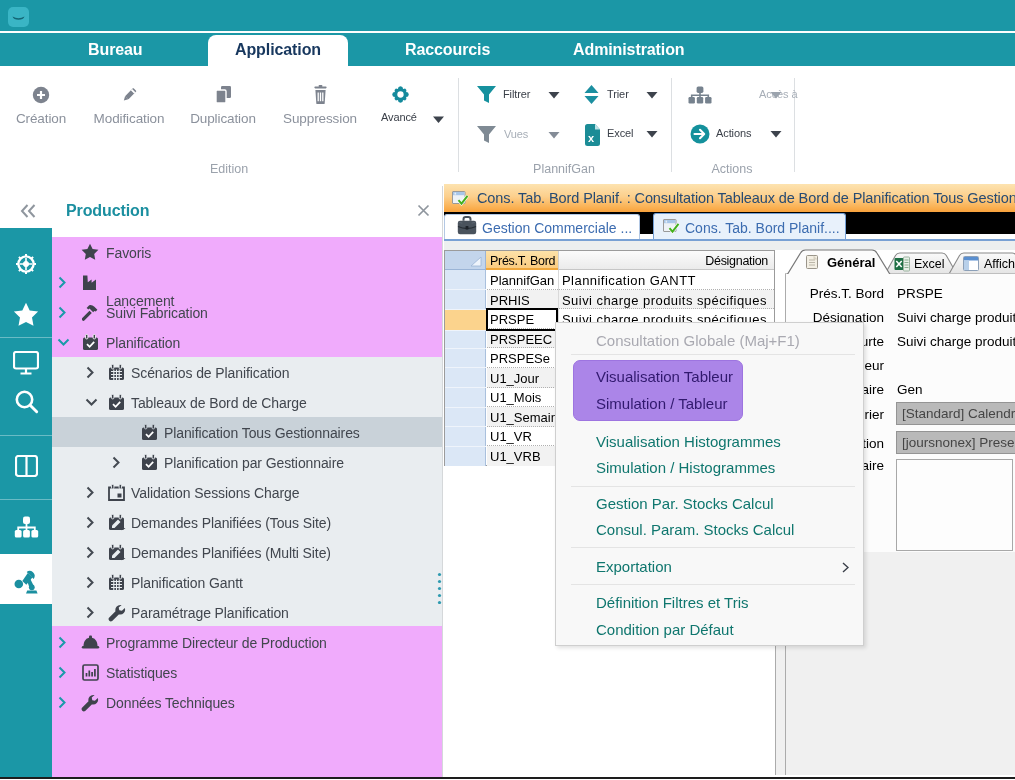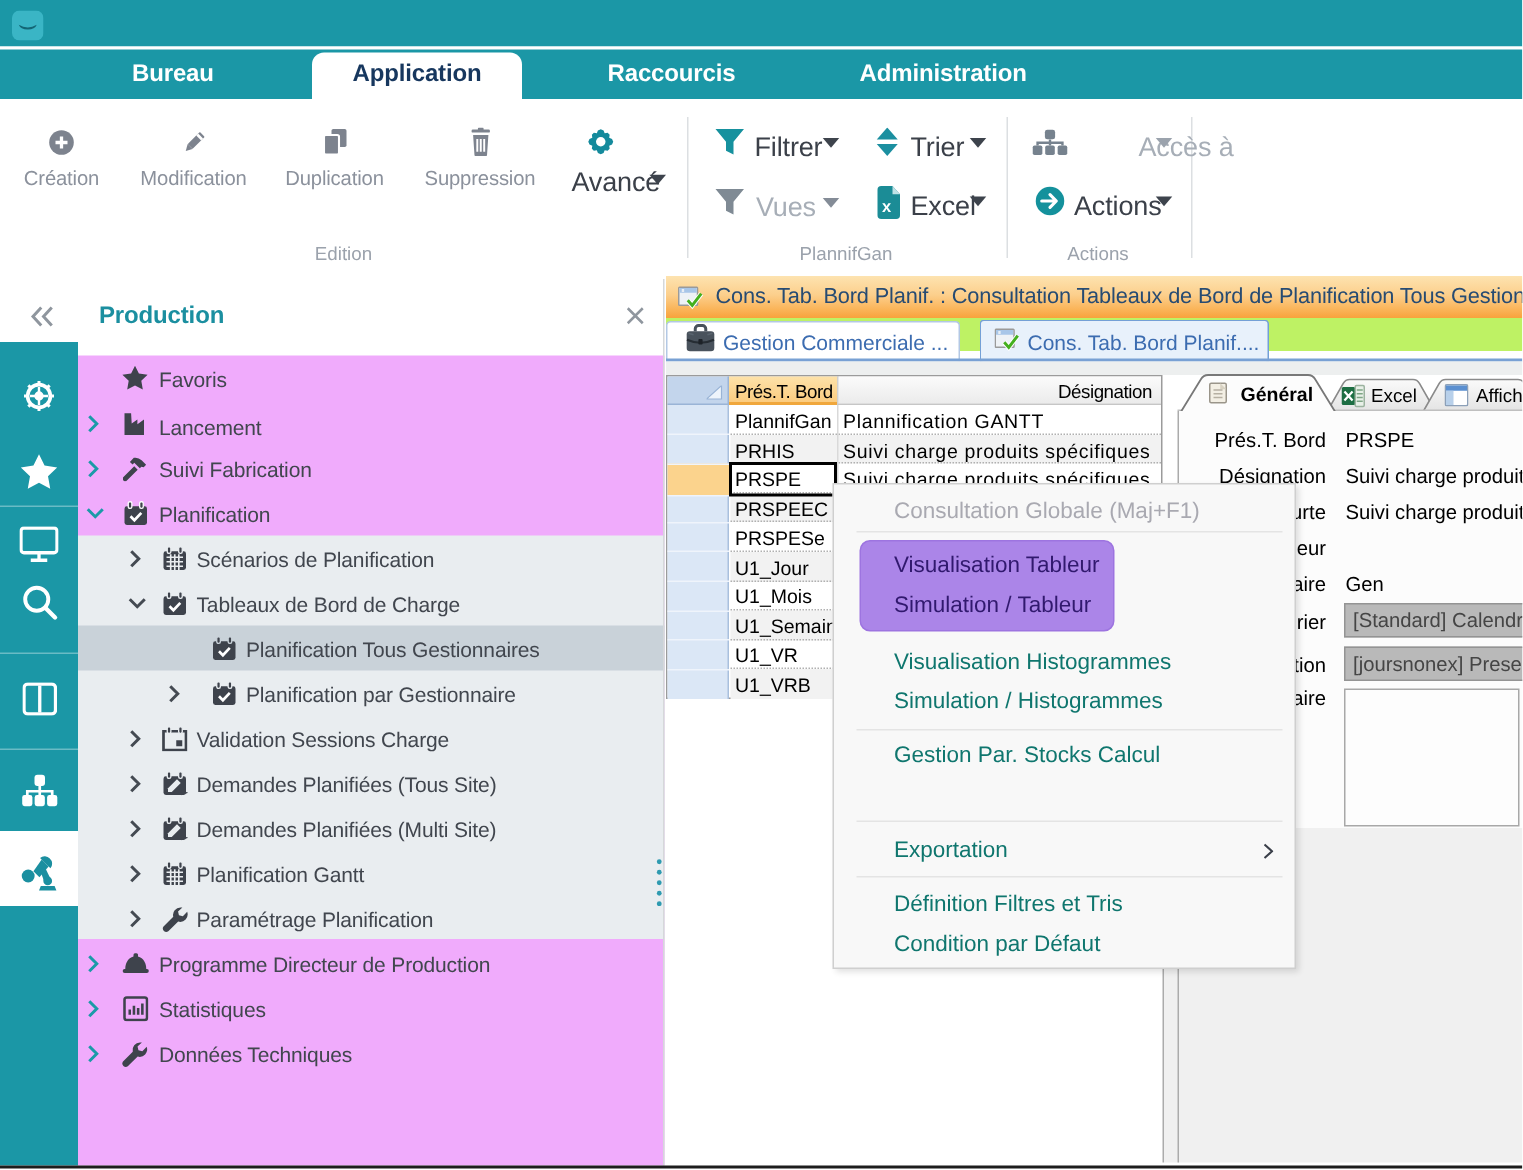--- a/index.html
+++ b/index.html
@@ -14,41 +14,41 @@
   #menubar { left:0; top:33px; width:1015px; height:33px; background:#1b97a6; }
   .menutab { top:41px; font-size:16px; font-weight:bold; color:#fff; letter-spacing:-0.1px; }
   #apptab { left:208px; top:35px; width:140px; height:31px; background:#fff; border-radius:8px 8px 0 0; }
   #apptab span { display:block; text-align:center; margin-top:6px; font-size:16px; font-weight:bold; color:#17375e; letter-spacing:-0.1px; }
 
   
   #ribbon { left:0; top:66px; width:1015px; height:120px; background:#fff; }
   .rsep { position:absolute; top:12px; width:1px; height:94px; background:#dcdfe2; }
   .rbtn-label { position:absolute; top:45px; width:120px; text-align:center; font-size:13.5px; color:#8b919c; letter-spacing:-0.1px; }
   .rgroup { position:absolute; top:96px; width:140px; text-align:center; font-size:12.5px; color:#9ba2ac; }
-  .hlabel { position:absolute; font-size:18px; color:#3b4049; letter-spacing:-0.1px; }
+  .hlabel { position:absolute; font-size:11px; color:#3b4049; letter-spacing:-0.1px; }
   .hlabel.dis { color:#a7aeb7; }
 
   
   #sidebar { left:0; top:228px; width:52px; height:549px; background:#1b97a6; }
   .sbsep { position:absolute; left:0; width:52px; height:1px; background:rgba(255,255,255,0.35); }
   #sbtile { position:absolute; left:0; top:326px; width:52px; height:50px; background:#fff; }
 
   
   #navhead { left:52px; top:186px; width:391px; height:51px; background:#fff; }
   #navpanel { left:52px; top:237px; width:391px; height:540px; background:#f0abfc; }
   #navborder { left:442px; top:186px; width:1px; height:591px; background:#d5d8da; }
   .navtext { position:absolute; top:7px; font-size:14px; color:#41464e; letter-spacing:-0.1px; }
   #subblock { position:absolute; left:0; top:120px; width:391px; height:269px; background:#e9edf0; }
   #selrow { position:absolute; left:0; top:180px; width:391px; height:30px; background:#c9d2d9; }
 
   
   #titlebar { left:444px; top:184px; width:571px; height:28px;
     background:linear-gradient(180deg,#fde3b0 0%,#fccf8c 45%,#fab255 82%,#f8a23c 100%); }
   #titletext { position:absolute; left:33px; top:6px; font-size:14.5px; color:#274b72; white-space:nowrap; letter-spacing:-0.1px; }
-  #tabstrip { left:444px; top:212px; width:571px; height:22px; background:#bef264;padding-left:16px; }
+  #tabstrip { left:444px; top:212px; width:571px; height:22px; background:#000000;padding-left:16px; }
   #tabline { left:444px; top:239px; width:571px; height:2px; background:#79a1d4; }
   #graystrip { left:444px; top:241px; width:571px; height:9px; background:#edefef; }
   .doctab { position:absolute; font-size:14px; color:#3c6cb0; }
 
   
   #tbl { left:444px; top:250px; width:331px; height:216px; border:1px solid #9b9b9b; background:#fff; }
   .cell { position:absolute; font-size:13px; color:#000; white-space:nowrap; }
   .dcell { position:absolute; font-size:13px; letter-spacing:0.45px; color:#000; white-space:nowrap; }
   .hcell { position:absolute; font-size:12.5px; letter-spacing:-0.3px; color:#000; white-space:nowrap; }
 
@@ -236,21 +236,21 @@
     <svg class="abs" style="left:29px;top:6px" width="18" height="18" viewBox="0 0 18 18">
         <path d="M9 0.8l2.6 5.2 5.8.8-4.2 4.1 1 5.8L9 14l-5.2 2.7 1-5.8L0.6 6.8l5.8-.8z" fill="#3e434c"></path>
       </svg>
     <div class="navtext" style="left:54px;top:8px;">Favoris</div>
     <svg class="abs" style="left:6px;top:39px" width="9" height="13" viewBox="0 0 9 13">
         <path d="M1.5 1.5l5 5-5 5" stroke="#1a9aa8" stroke-width="2" fill="none"></path>
       </svg>
     <svg class="abs" style="left:30px;top:37px" width="17" height="17" viewBox="0 0 17 17">
         <path d="M1 16V1.5h4.4l.4 6.8 3.8-2.7v3.2l4.4-3.2V16z" fill="#3e434c"></path>
       </svg>
-    <div class="navtext" style="left:54px;top:40px;">Lancement</div>
+    <div class="navtext" style="left:54px;top:56px;">Lancement</div>
     <svg class="abs" style="left:6px;top:69px" width="9" height="13" viewBox="0 0 9 13">
         <path d="M1.5 1.5l5 5-5 5" stroke="#1a9aa8" stroke-width="2" fill="none"></path>
       </svg>
     <svg class="abs" style="left:30px;top:67px" width="17" height="17" viewBox="0 0 17 17">
         <path d="M7.2 1.2a6 6 0 0 1 5.2 1.6l3 3-1.6 1.7-1.5-.4-1.1 1.1-3.7-3.7-1.1 1.1L4.6 4z" fill="#3e434c"></path>
         <path d="M7.5 6.8l2.3 2.3-7.2 7.2a1.6 1.6 0 0 1-2.3-2.3z" fill="#3e434c"></path>
       </svg>
     <div class="navtext" style="left:54px;top:68px;">Suivi Fabrication</div>
     <svg class="abs" style="left:5px;top:101px" width="13" height="9" viewBox="0 0 13 9">
         <path d="M1.5 1.5l5 5 5-5" stroke="#1a9aa8" stroke-width="2" fill="none"></path>
@@ -525,20 +525,21 @@
   <div class="abs" id="cmenu">
     <div class="mitem" style="top:9px;color:#a9a9b1;">Consultation Globale (Maj+F1)</div>
     <div class="msep" style="top:31px;"></div>
     <div class="abs" style="left:17px;top:37px;width:170px;height:61px;background:#ab85e8;border:1px solid #9d74e0;border-radius:7px;"></div>
     <div class="mitem" style="top:45px;color:#31196e;">Visualisation Tableur</div>
     <div class="mitem" style="top:72px;color:#31196e;">Simulation / Tableur</div>
     <div class="mitem" style="top:110px;">Visualisation Histogrammes</div>
     <div class="mitem" style="top:136px;">Simulation / Histogrammes</div>
     <div class="msep" style="top:163px;"></div>
     <div class="mitem" style="top:172px;">Gestion Par. Stocks Calcul</div>
+    <div class="mitem" style="top:198px;">Consul. Param. Stocks Calcul</div>
     <div class="msep" style="top:224px;"></div>
     <div class="mitem" style="top:235px;">Exportation</div>
     <svg class="abs" style="left:286px;top:239px" width="7" height="11" viewBox="0 0 7 11">
         <path d="M1 1l5 4.5L1 10" stroke="#3a3f49" stroke-width="1.4" fill="none"></path>
       </svg>
     <div class="msep" style="top:261px;"></div>
     <div class="mitem" style="top:271px;">Définition Filtres et Tris</div>
     <div class="mitem" style="top:298px;">Condition par Défaut</div>
   </div>
 

